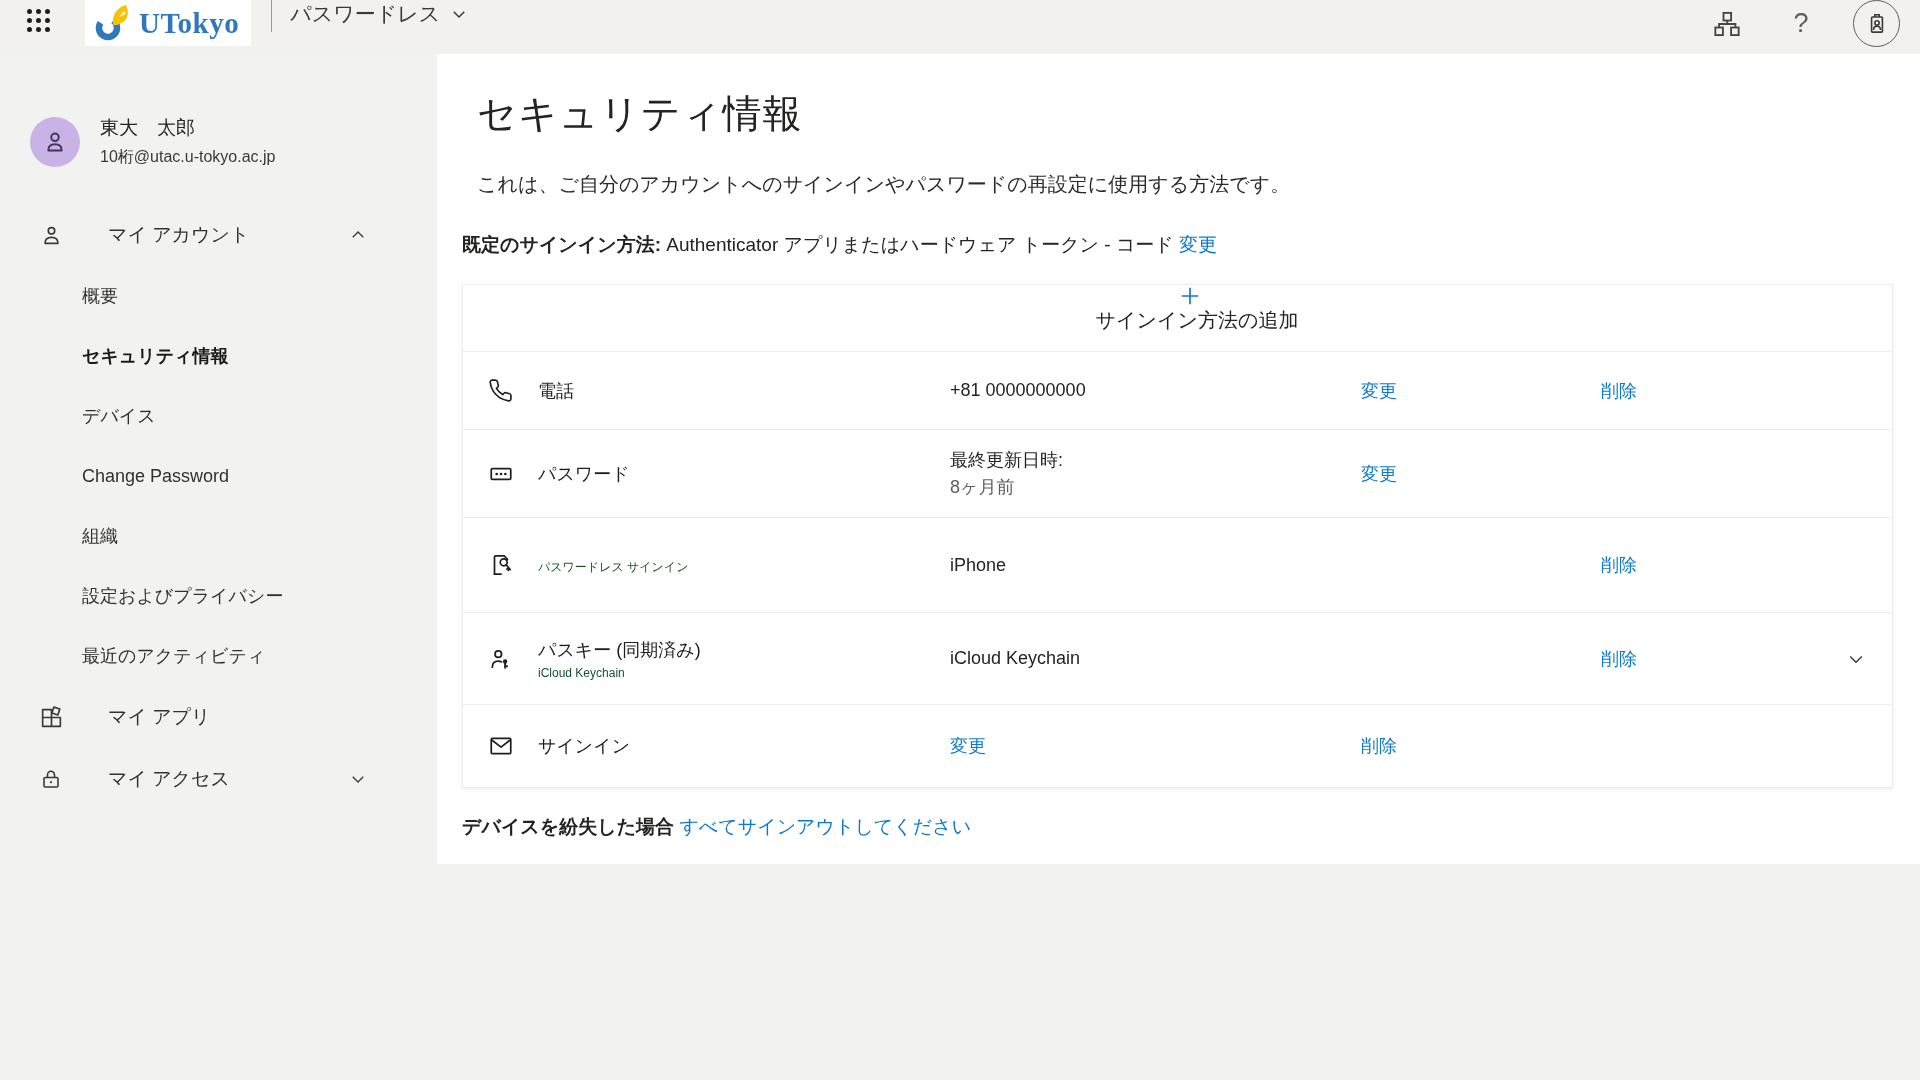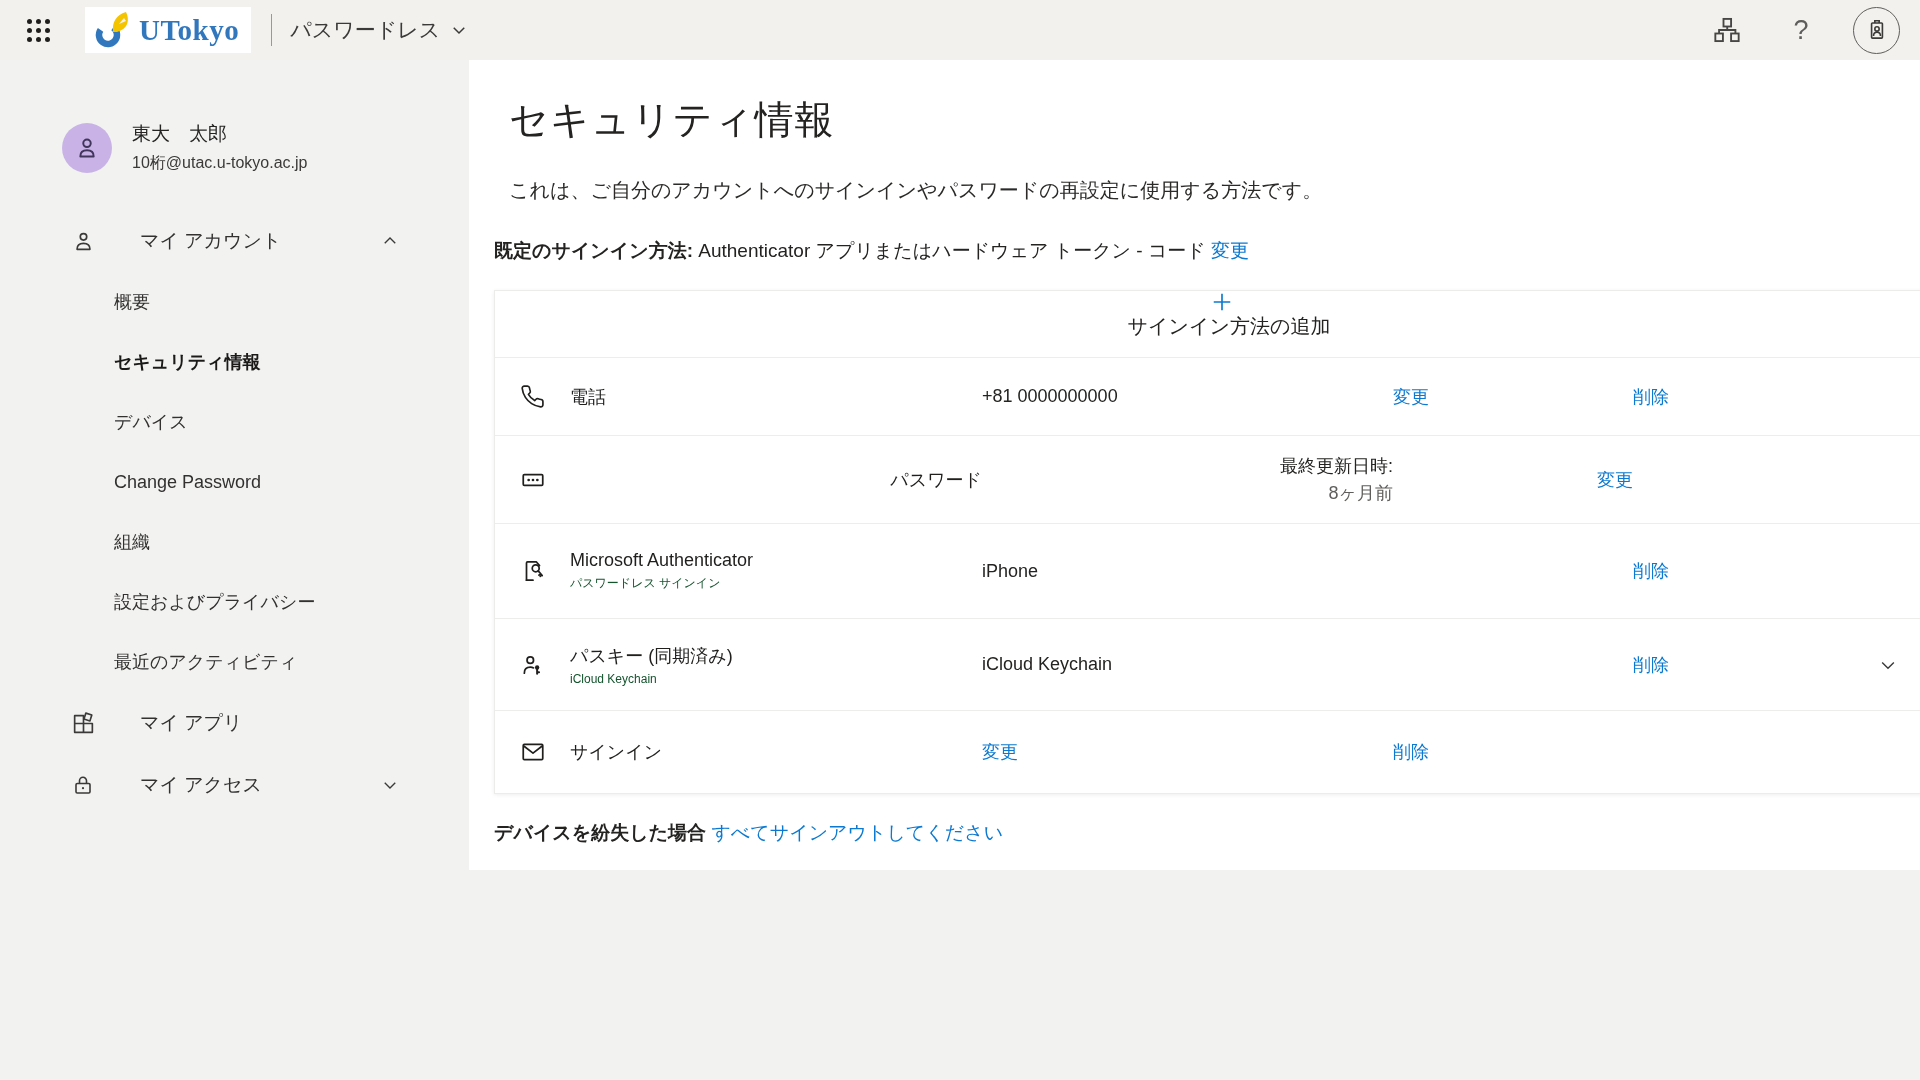--- a/index.html
+++ b/index.html
@@ -3,40 +3,40 @@
 <meta charset="utf-8">
 <style>
   * { margin:0; padding:0; box-sizing:border-box; }
   html,body { width:1920px; height:1080px; }
   body {
     font-family:"Liberation Sans","DejaVu Sans",sans-serif;
     background:#f2f2f1; color:#252423; overflow:hidden;
   }
   
   .header {
-    height:60px; background:#f2f1ee; display:flex; align-items:center;
+    height:54px; background:#f2f1ee; display:flex; align-items:flex-start;
     padding:0 20px 0 18px; position:relative;
   }
   .waffle-btn { width:40px; height:40px; display:flex; align-items:center; justify-content:center; cursor:pointer; }
   .waffle { display:grid; grid-template-columns:repeat(3,5px); grid-template-rows:repeat(3,5px); gap:4px; }
   .waffle span { width:5px; height:5px; border-radius:50%; background:#1f1e1d; }
   .logo-box {
     margin-left:27px; background:#ffffff; height:46px; padding:4px 12px 4px 8px;
     display:flex; align-items:center; gap:6px;
   }
   .logo-text { font-family:"Liberation Serif","DejaVu Serif",serif; font-weight:700; font-size:29px; color:#3077bd; letter-spacing:0.5px; }
   .header-divider { width:1px; height:32px; background:#9b9996; margin:0 18px 0 20px; }
   .app-title { font-size:21px; color:#3b3a39; display:flex; align-items:center; gap:10px; cursor:pointer; }
   .header-right { margin-left:auto; display:flex; align-items:center; gap:30px; }
   .hdr-icon-btn { width:44px; height:44px; display:flex; align-items:center; justify-content:center; cursor:pointer; color:#484644; }
   .help-glyph { font-size:27px; font-weight:400; color:#5f5d5b; }
   .avatar-badge-btn { width:47px; height:47px; border:1.5px solid #605e5c; border-radius:50%;
     display:flex; align-items:center; justify-content:center; cursor:pointer; background:transparent; }
   
-  .shell { display:flex; height:868px;margin-left:32px; }
+  .shell { display:flex; height:868px; }
   .sidebar { width:437px; background:#f2f2f1; flex-shrink:0; padding-top:61px; }
   .main-col { flex:1; }
   .main-panel { background:#ffffff; height:810px; padding:33px 25px 0 25px; }
   
   .user-block { display:flex; align-items:center; gap:20px; padding-left:30px; margin-bottom:36px; }
   .user-avatar { width:50px; height:50px; border-radius:50%; background:#c9b3e6; display:flex; align-items:center; justify-content:center; }
   .user-name { font-size:19px; color:#252423; margin-bottom:6px; }
   .user-email { font-size:16px; color:#3b3a39; }
   .nav-section { display:flex; align-items:center; height:62px; padding-left:38px; padding-right:70px; cursor:pointer;gap:27px; }
   .nav-section .nav-ic { width:26px; display:flex; justify-content:center; color:#3b3a39; }
@@ -61,21 +61,21 @@
     display:grid; grid-template-columns:50px 412px 411px 240px 245px 1fr;
     align-items:center; padding-left:25px; border-top:1px solid #ededec;
   }
   .m-row .row-ic { color:#201f1e; display:flex; align-items:center; }
   .row-name { font-size:18px; color:#201f1e; }
   .row-sub { font-size:12px; color:#14532d; margin-top:4px; }
   .row-value { font-size:18px; color:#252423; }
   .row-value .v2 { color:#605e5c; margin-top:3px; }
   .row-action { font-size:18px; }
   .row-chevron { display:flex; justify-content:flex-end; padding-right:30px; color:#3b3a39; cursor:pointer; }
-  .h-phone { height:78px; } .h-pwd { height:88px;text-align:right; } .h-auth { height:95px; }
+  .h-phone { height:78px; } .h-pwd { height:88px; } .h-auth { height:95px; }
   .h-pkey { height:92px; } .h-mail { height:83px; }
   .lost-device { font-size:19px; margin:26px 0 0 0; color:#242322; }
   .lost-device .ld-label { font-weight:700; }
   svg { display:block; }
 </style>
 </head>
 <body>
 
 <div class="header">
   <div class="waffle-btn">
@@ -274,21 +274,20 @@
         <div class="m-row h-auth">
           <span class="row-ic">
             <svg width="26" height="26" viewBox="0 0 24 24" fill="none" stroke="#201f1e" stroke-width="1.6" stroke-linecap="round" stroke-linejoin="round">
               <path d="M6 20.5 V4.5 a1 1 0 0 1 1-1 h8 l3 3.5"></path>
               <path d="M6 20.5 h6"></path>
               <circle cx="14.5" cy="9.5" r="3.2"></circle>
               <path d="M16.8 11.9 L20.5 16.2 M19 14.5 l-1.5 1.3 M20.1 15.8 l-1.4 1.2"></path>
             </svg>
           </span>
           <span>
-            <div class="row-name">Microsoft Authenticator</div>
             <div class="row-sub">パスワードレス サインイン</div>
           </span>
           <span class="row-value">iPhone</span>
           <span></span>
           <a class="link row-action">削除</a>
           <span></span>
         </div>
 
         <div class="m-row h-pkey">
           <span class="row-ic">

